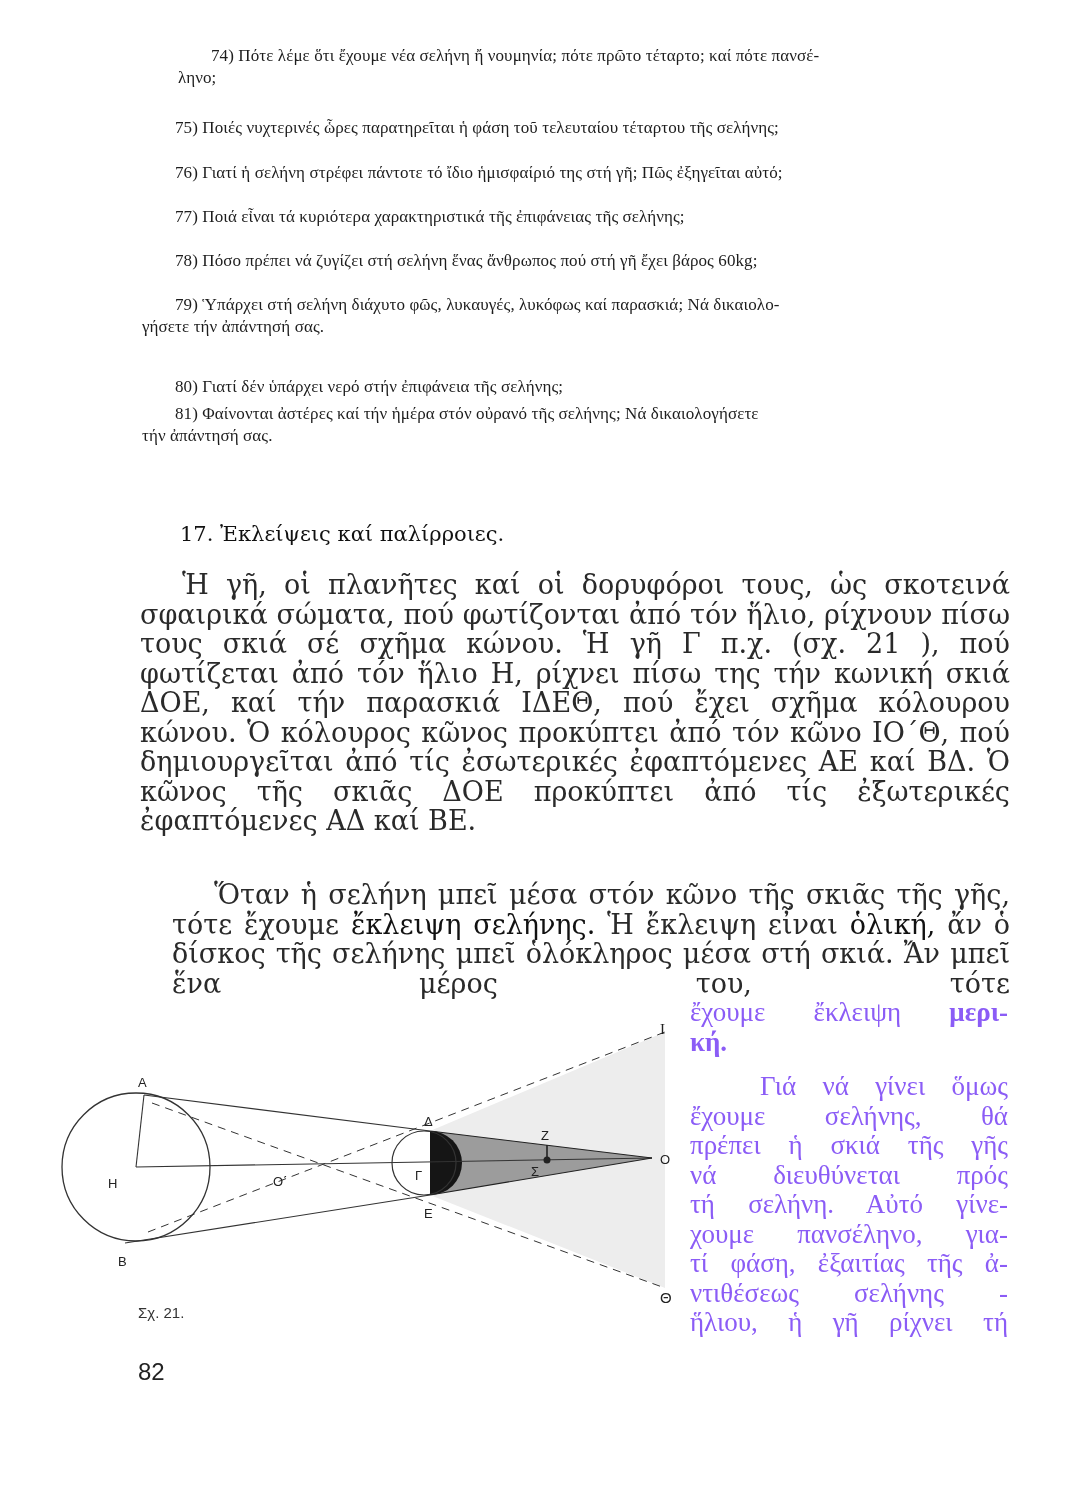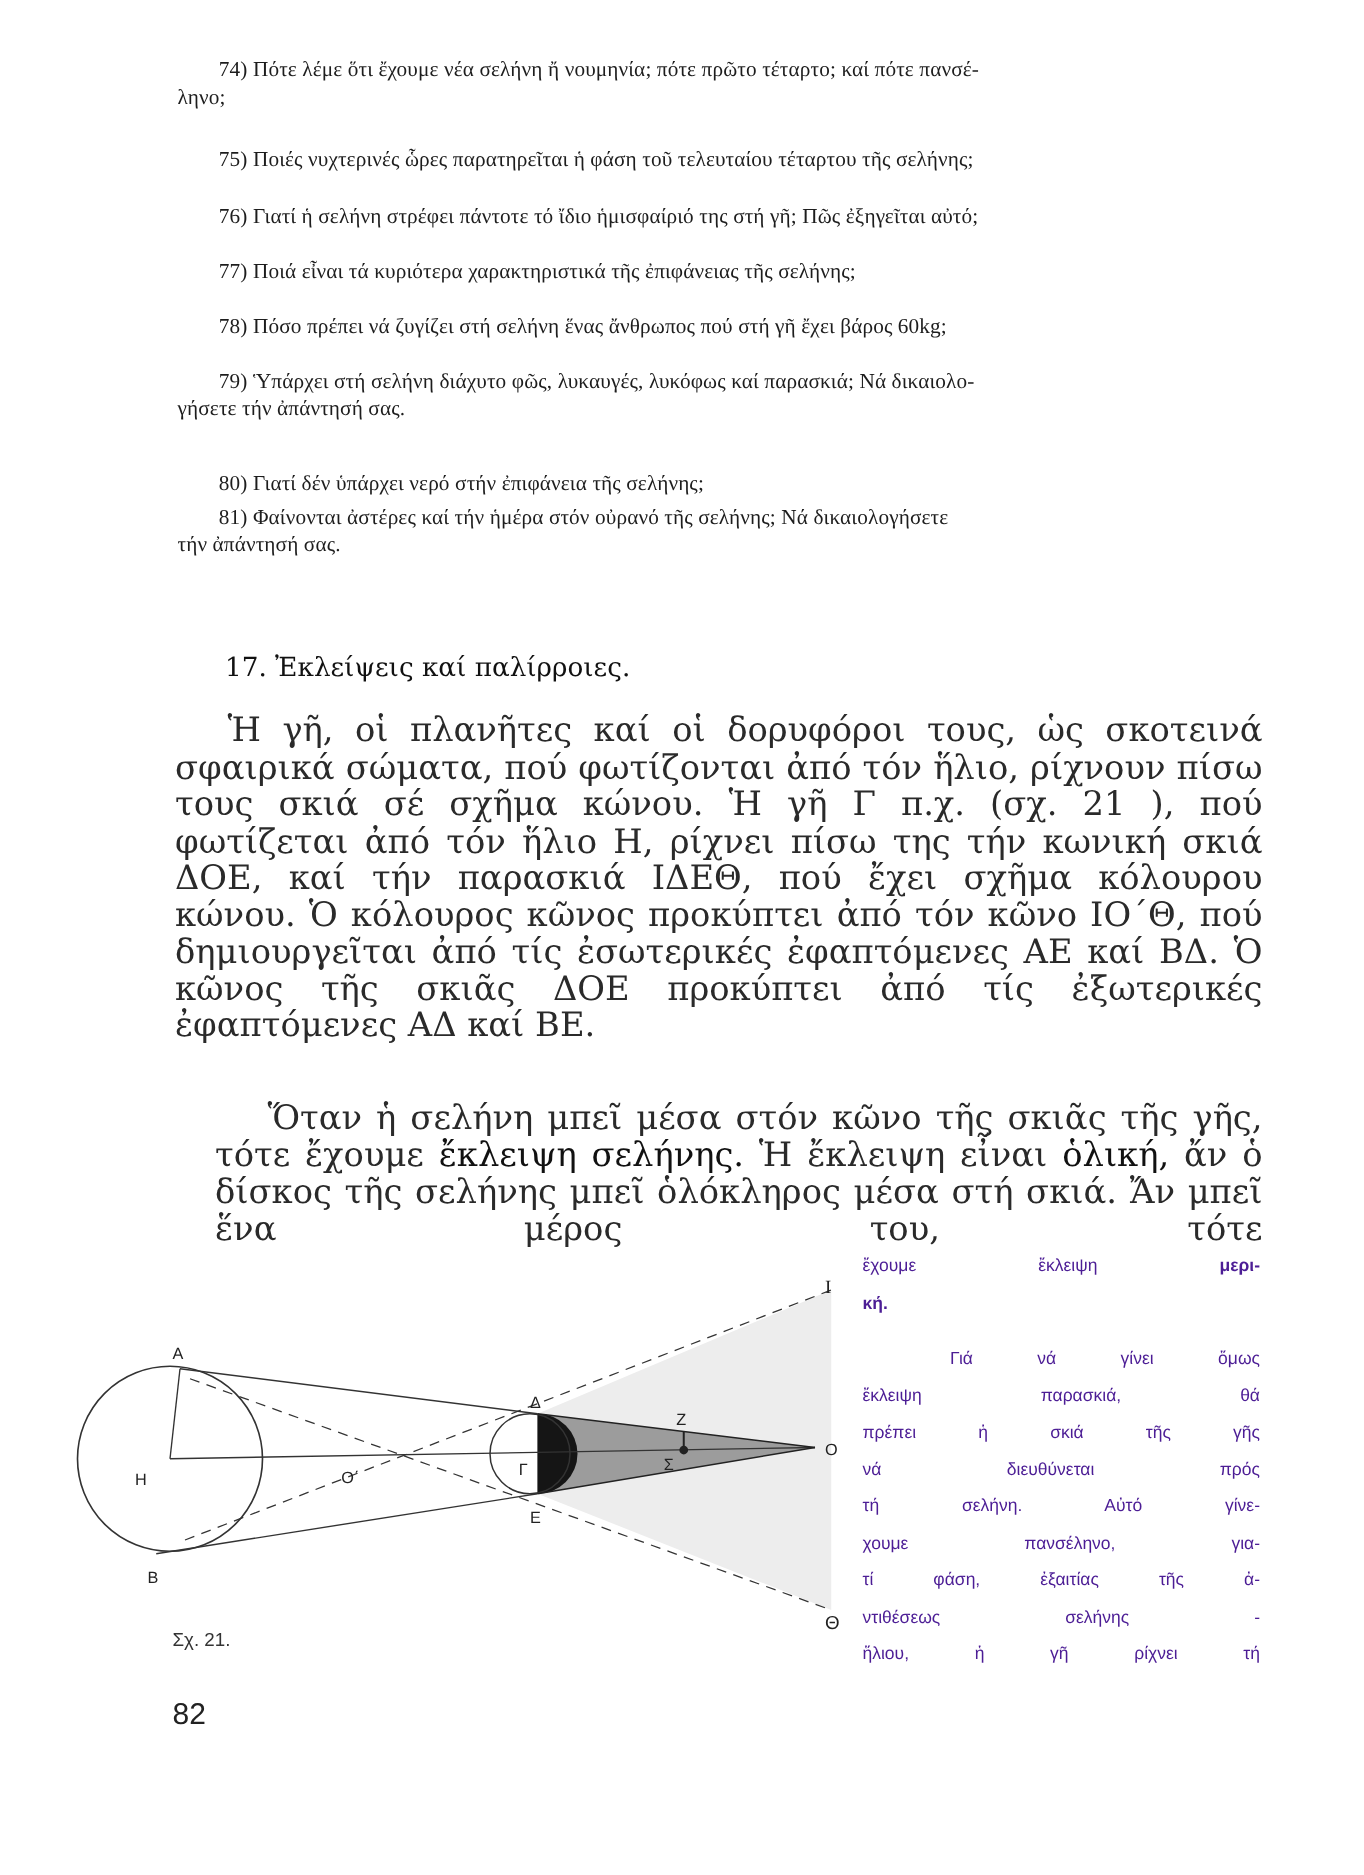--- a/index.html
+++ b/index.html
@@ -19,41 +19,41 @@
   }
   .body {
     position:absolute; left:140px; width:870px;
     font-family:"DejaVu Serif", serif; font-size:27px; line-height:29.5px;
     color:#2a2a2a; text-align:justify; font-weight:300;
   }
   .body p { margin:0; text-indent:42px; text-align-last:left; }
   .body b { color:#111; }
   .side {
     position:absolute; left:690px; width:318px;
-    font-family:Liberation Sans, sans-serif; font-size:14px; line-height:29.5px;
-    color:#4c1d95; text-align:justify;
+    font-family:Liberation Serif, serif; font-size:27px; line-height:29.5px;
+    color:#8b5cf6; text-align:justify;
   }
   .side .line { display:block; text-align:justify; text-align-last:justify; white-space:nowrap; height:29.5px; }
   .side .line.last { text-align-last:left; }
   .side .line.ind { padding-left:70px; }
   .diagram { position:absolute; left:0; top:0; }
   .caption {
     position:absolute; left:138px; top:1304px;
     font-family:"Liberation Sans", sans-serif; font-size:15px; color:#333;
   }
   .pageno {
     position:absolute; left:138px; top:1358px;
     font-family:"Liberation Sans", sans-serif; font-size:24px; color:#222;
   }
   .lbl { font-family:"Liberation Sans", sans-serif; font-size:13px; fill:#222; }
 </style>
 </head>
 <body>
 
-<div class="q" style="top:45px;">
+<div class="q" style="top:45px;margin-left:36px;">
   <span class="ind"></span><span>74)</span> <span>Πότε λέμε ὅτι ἔχουμε νέα σελήνη ἤ νουμηνία; πότε πρῶτο τέταρτο; καί πότε πανσέ-</span><br>
   <span>ληνο;</span>
 </div>
 <div class="q" style="top:117px;">
   <span class="ind"></span><span>75)</span> <span>Ποιές νυχτερινές ὧρες παρατηρεῖται ἡ φάση τοῦ τελευταίου τέταρτου τῆς σελήνης;</span>
 </div>
 <div class="q" style="top:162px;">
   <span class="ind"></span><span>76)</span> <span>Γιατί ἡ σελήνη στρέφει πάντοτε τό ἴδιο ἡμισφαίριό της στή γῆ; Πῶς ἐξηγεῖται αὐτό;</span>
 </div>
 <div class="q" style="top:206px;">
@@ -86,21 +86,21 @@
   </p>
 </div>
 
 <div class="side" style="top:998px; left:690px; width:318px;">
   <span class="line"><span>ἔχουμε ἔκλειψη </span><b>μερι-</b></span>
   <span class="line last"><b>κή.</b></span>
 </div>
 
 <div class="side" style="top:1072px;">
   <span class="line last ind" style="text-align-last:justify;">Γιά νά γίνει ὅμως</span>
-  <span class="line">ἔκλειψη παρασκιά, θά</span>
+  <span class="line">ἔχουμε σελήνης, θά</span>
   <span class="line">πρέπει ἡ σκιά τῆς γῆς</span>
   <span class="line">νά διευθύνεται πρός</span>
   <span class="line">τή σελήνη. Αὐτό γίνε-</span>
   <span class="line">χουμε πανσέληνο, για-</span>
   <span class="line">τί φάση, ἐξαιτίας τῆς ἀ-</span>
   <span class="line">ντιθέσεως σελήνης -</span>
   <span class="line">ἥλιου, ἡ γῆ ρίχνει τή</span>
 </div>
 
 <svg class="diagram" width="1091" height="1500" viewBox="0 0 1091 1500">

